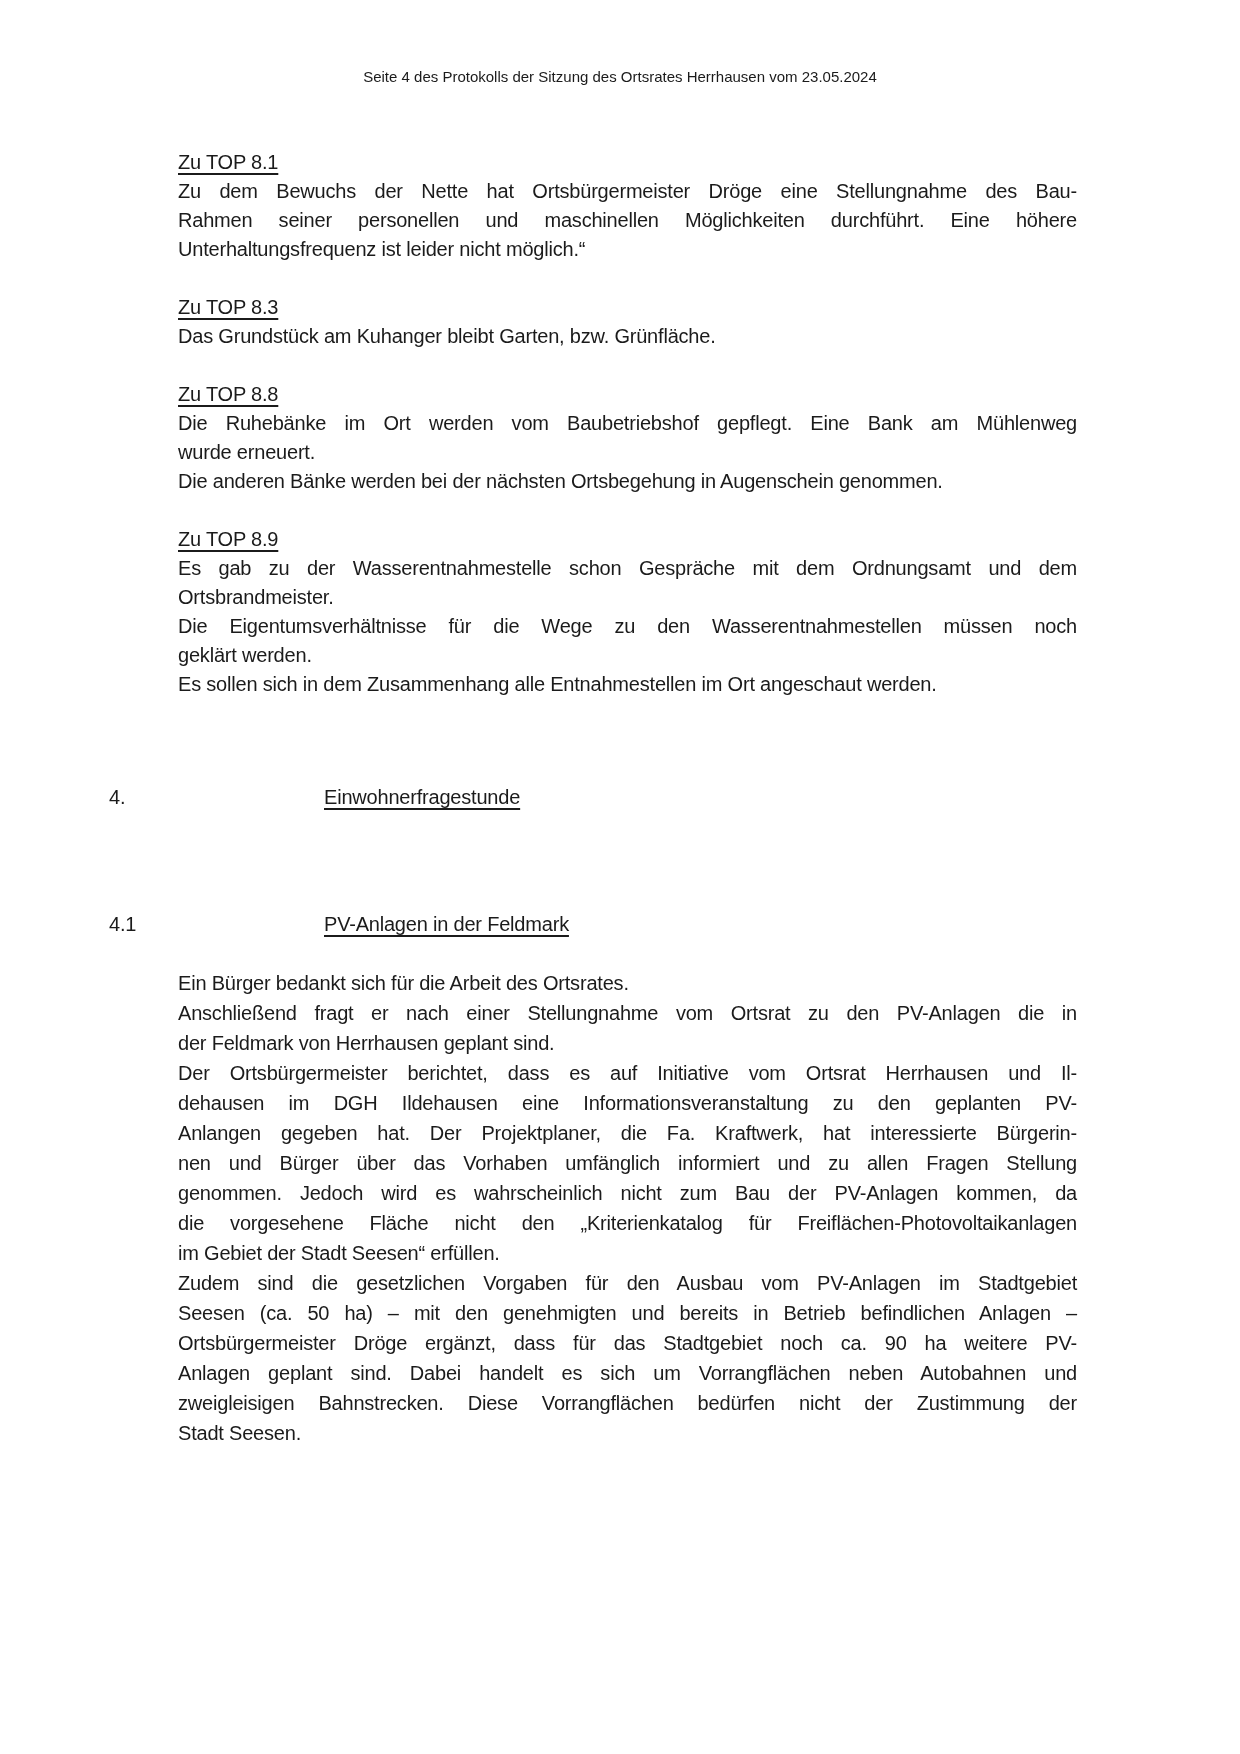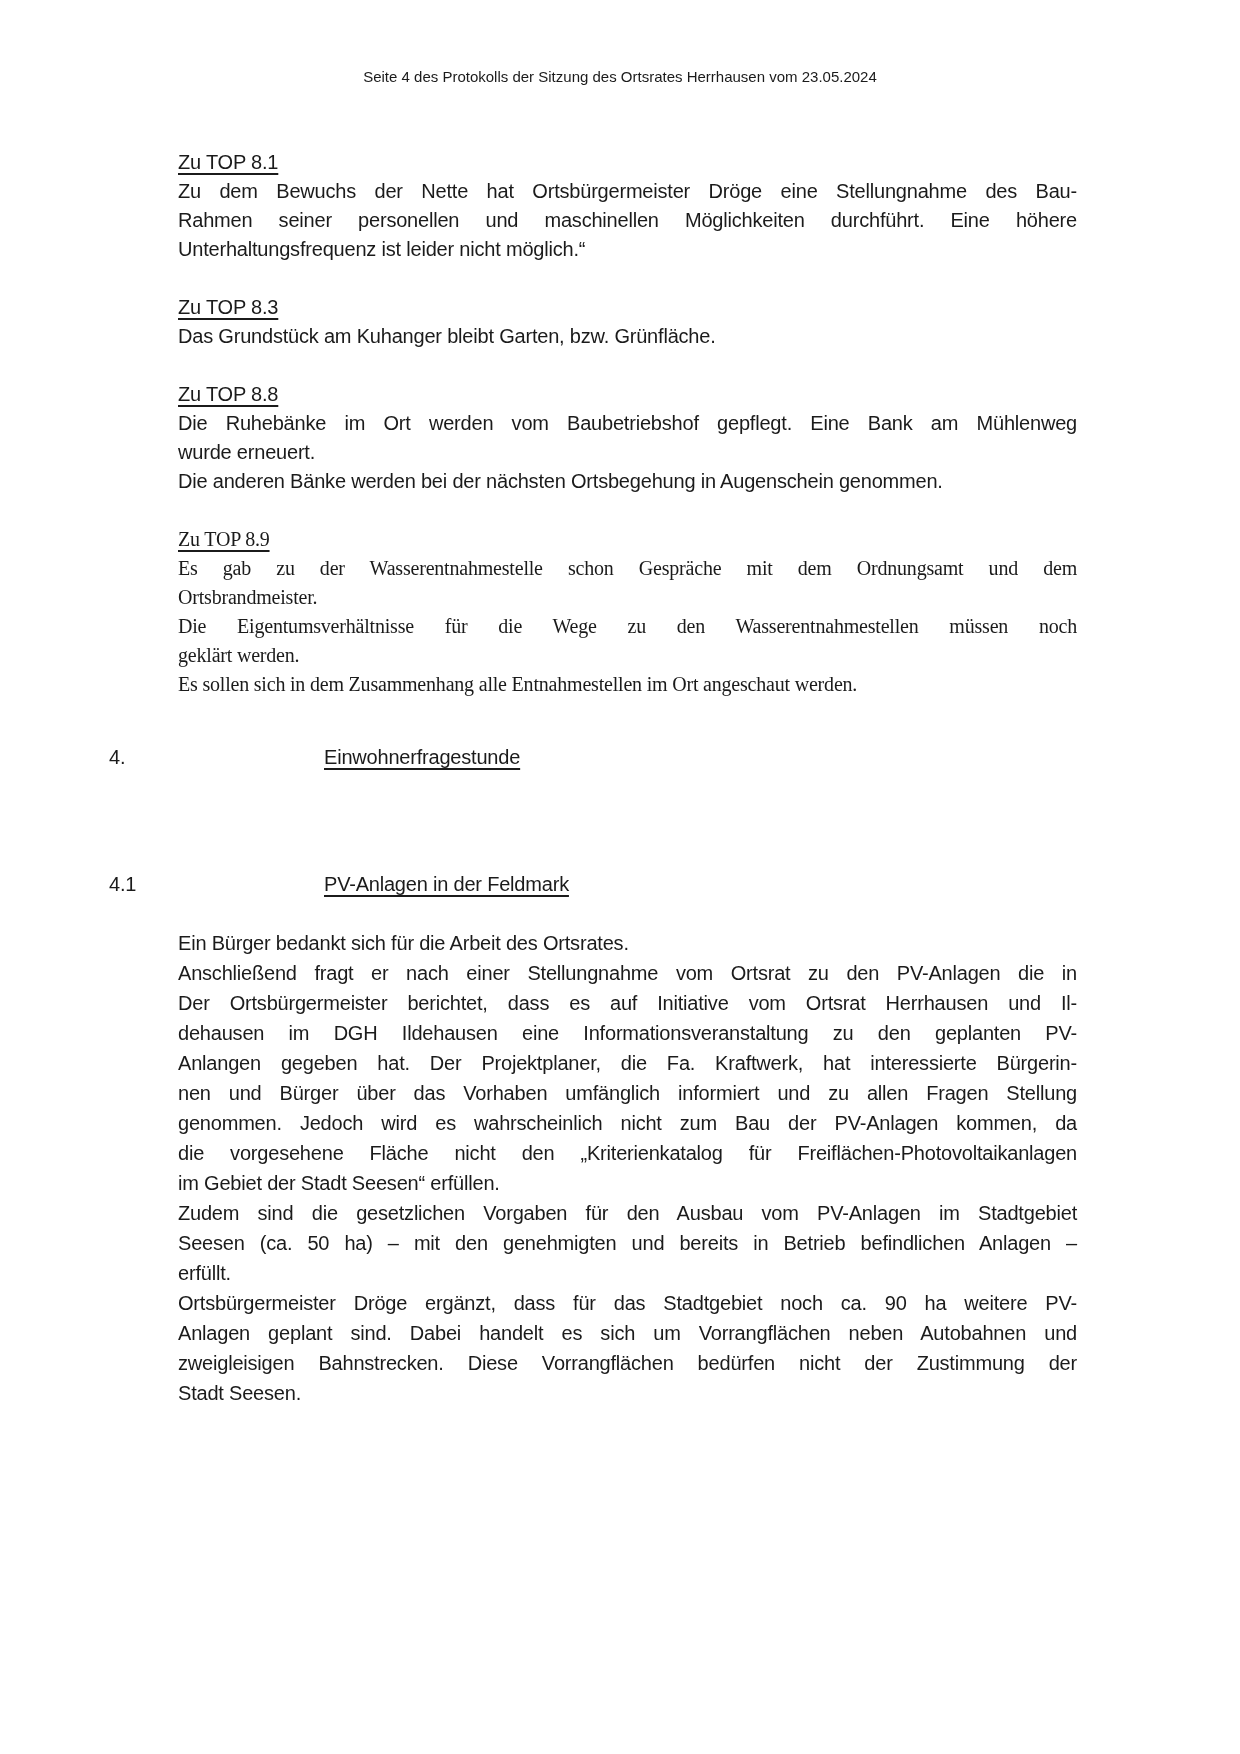--- a/index.html
+++ b/index.html
@@ -25,21 +25,21 @@
     top:148px;
     width:899px;
     display:flex;
     flex-direction:column;
     font-size:20px;
     letter-spacing:-0.2px;
   }
   .line{line-height:29px;text-align:left;}
   .jfull{text-align:justify;text-align-last:justify;}
   .sec{margin-bottom:29px;}
-  #sec-top-8-9{margin-bottom:44px;font-family:Liberation Serif, serif;}
+  #sec-top-8-9{margin-bottom:84px;}
   .agenda.a4{margin-bottom:98px;}
   .agenda.a41{margin-bottom:8px;}
   .agenda .hrow{position:relative;line-height:29px;}
   .agenda .num{position:absolute;left:-69px;top:0;}
   .agenda .title{margin-left:146px;}
   .u{
     text-decoration:underline;
     text-decoration-thickness:2px;
     text-underline-offset:4px;
   }
@@ -95,34 +95,34 @@
         <div class="hrow"><span class="num">4.</span><span class="title u">Einwohnerfragestunde</span></div>
       </section>
       <section class="sec agenda a41">
         <div class="hrow"><span class="num">4.1</span><span class="title u">PV-Anlagen in der Feldmark</span></div>
         <div class="body">
           <div class="para">
             <div class="line">Ein Bürger bedankt sich für die Arbeit des Ortsrates.</div>
           </div>
           <div class="para">
             <div class="line jfull">Anschließend fragt er nach einer Stellungnahme vom Ortsrat zu den PV-Anlagen die in</div>
+            <div class="line">der Feldmark von Herrhausen geplant sind.</div>
           </div>
           <div class="para">
             <div class="line jfull">Der Ortsbürgermeister berichtet, dass es auf Initiative vom Ortsrat Herrhausen und Il-</div>
             <div class="line jfull">dehausen im DGH Ildehausen eine Informationsveranstaltung zu den geplanten PV-</div>
             <div class="line jfull">Anlangen gegeben hat. Der Projektplaner, die Fa. Kraftwerk, hat interessierte Bürgerin-</div>
             <div class="line jfull">nen und Bürger über das Vorhaben umfänglich informiert und zu allen Fragen Stellung</div>
             <div class="line jfull">genommen. Jedoch wird es wahrscheinlich nicht zum Bau der PV-Anlagen kommen, da</div>
             <div class="line jfull">die vorgesehene Fläche nicht den „Kriterienkatalog für Freiflächen-Photovoltaikanlagen</div>
             <div class="line">im Gebiet der Stadt Seesen“ erfüllen.</div>
           </div>
           <div class="para">
             <div class="line jfull">Zudem sind die gesetzlichen Vorgaben für den Ausbau vom PV-Anlagen im Stadtgebiet</div>
             <div class="line jfull">Seesen (ca. 50 ha) – mit den genehmigten und bereits in Betrieb befindlichen Anlagen –</div>
-            <div class="line">erfüllt.</div>
           </div>
           <div class="para">
             <div class="line jfull">Ortsbürgermeister Dröge ergänzt, dass für das Stadtgebiet noch ca. 90 ha weitere PV-</div>
             <div class="line jfull">Anlagen geplant sind. Dabei handelt es sich um Vorrangflächen neben Autobahnen und</div>
             <div class="line jfull">zweigleisigen Bahnstrecken. Diese Vorrangflächen bedürfen nicht der Zustimmung der</div>
             <div class="line">Stadt Seesen.</div>
           </div>
         </div>
       </section>
     </div>

